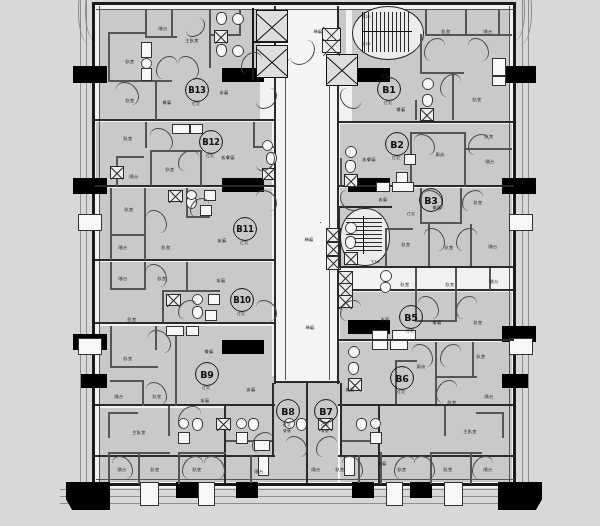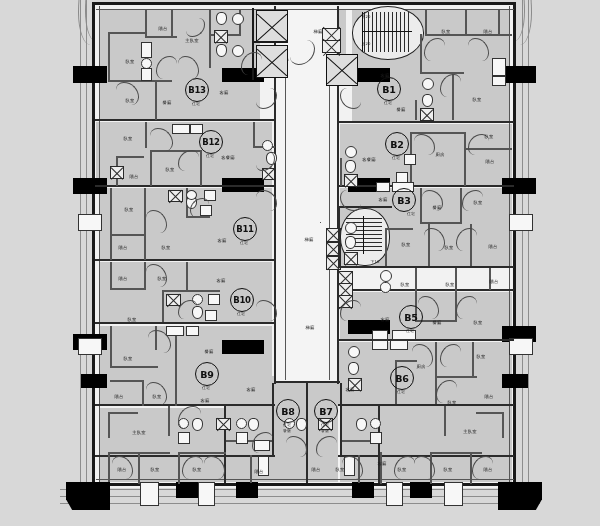--- a/index.html
+++ b/index.html
@@ -475,21 +475,21 @@
   <div class="arc tr" style="left:256px;top:190px;width:20px;height:20px;"></div>
   <div class="arc tr" style="left:256px;top:300px;width:20px;height:20px;"></div>
   <div class="arc tl" style="left:340px;top:300px;width:20px;height:20px;"></div>
   <div class="arc br" style="left:290px;top:40px;width:24px;height:24px;"></div>
 
   <div id="units-layer">
       <div class="badge" style="left: 377px; top: 77px; width: 22px; height: 22px;">B1</div>
       <div class="rt t38" style="left: 388px; top: 103px;">住宅</div>
       <div class="badge" style="left: 385px; top: 132px; width: 22px; height: 22px;">B2</div>
       <div class="rt t38" style="left: 396px; top: 158px;">住宅</div>
-      <div class="badge" style="left: 392px; top: 188px; width: 22px; height: 22px;">B3</div>
+      <div class="badge" style="left: 419px; top: 188px; width: 22px; height: 22px;">B3</div>
       <div class="rt t38" style="left: 411px; top: 214px;">住宅</div>
       <div class="badge" style="left: 399px; top: 305px; width: 22px; height: 22px;">B5</div>
       <div class="rt t38" style="left: 410px; top: 331px;">住宅</div>
       <div class="badge" style="left: 390px; top: 366px; width: 22px; height: 22px;">B6</div>
       <div class="rt t38" style="left: 401px; top: 392px;">住宅</div>
       <div class="badge" style="left: 314px; top: 399px; width: 22px; height: 22px;">B7</div>
       <div class="rt t38" style="left: 325px; top: 425px;">住宅</div>
       <div class="rt t38" style="left: 325px; top: 431px;">餐廳</div>
       <div class="badge" style="left: 276px; top: 399px; width: 22px; height: 22px;">B8</div>
       <div class="rt t38" style="left: 287px; top: 425px;">住宅</div>

